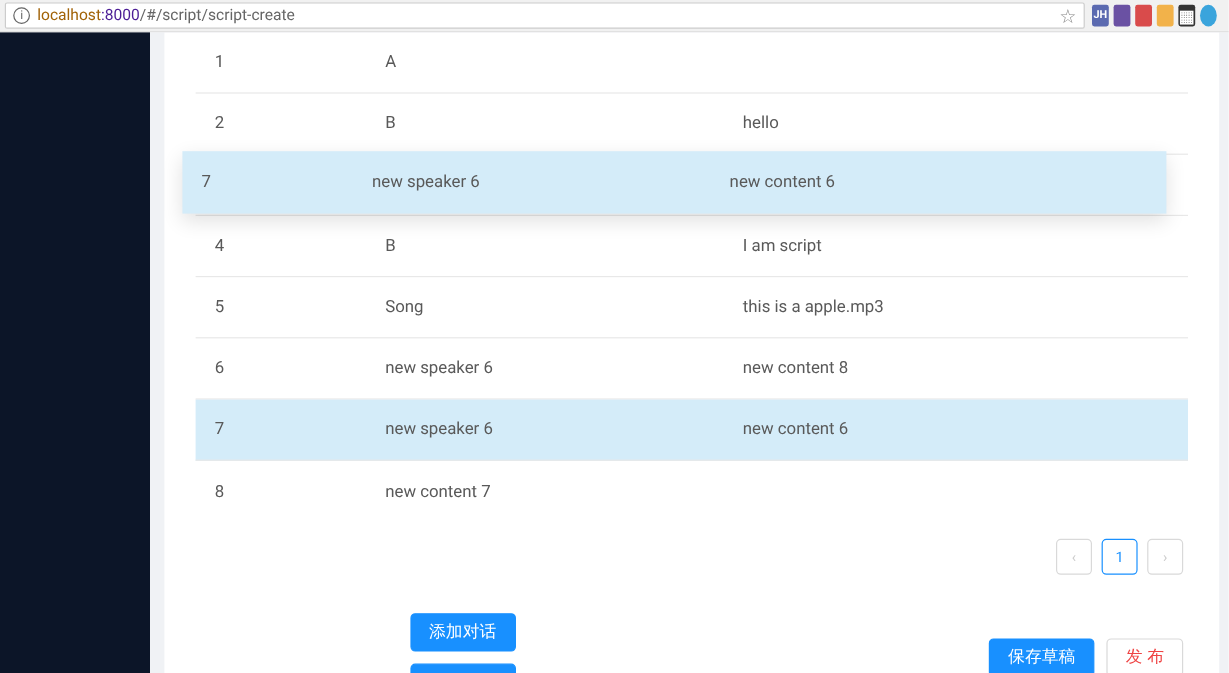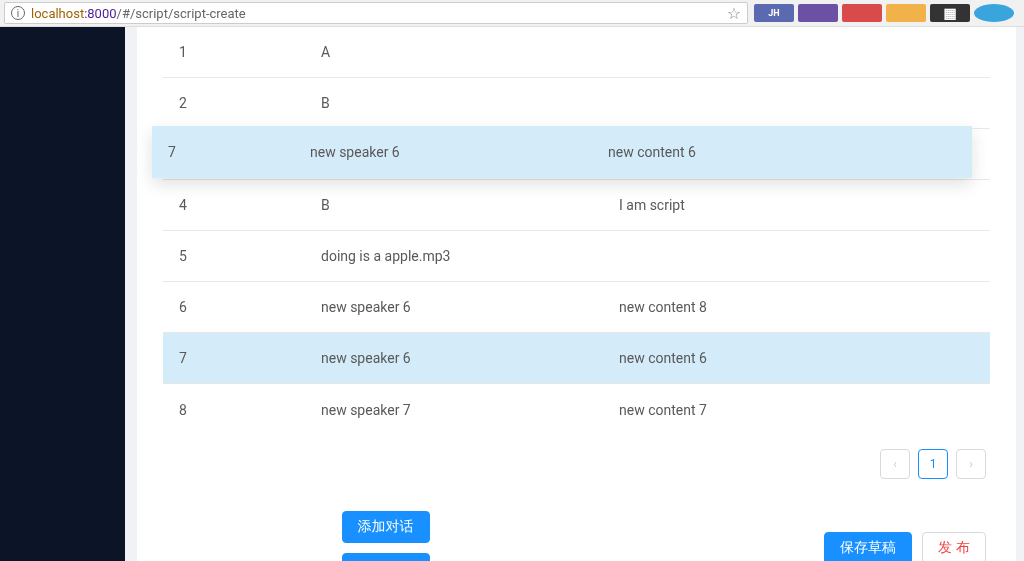--- a/index.html
+++ b/index.html
@@ -57,21 +57,21 @@
       color: #888;
       font-size: 16px;
     }
     .ext-icons {
       display: flex;
       gap: 4px;
       padding: 0 6px;
       align-items: center;
     }
     .ext-icon {
-      width: 40px;
+      width: 14px;
       height: 18px;
       border-radius: 2px;
       display: flex;
       align-items: center;
       justify-content: center;
       font-size: 9px;
       color: #fff;
       font-weight: bold;
     }
     .layout {
@@ -235,48 +235,49 @@
     <div class="card">
       <div class="rows-area">
         <div class="table">
           <div class="table-row">
             <div class="col-num">1</div>
             <div class="col-speaker">A</div>
           </div>
           <div class="table-row">
             <div class="col-num">2</div>
             <div class="col-speaker">B</div>
+            <div class="col-content">hello</div>
           </div>
           <div class="table-row" style="position:relative">
             <div class="col-num"></div>
             <div class="col-speaker"></div>
             <div class="col-content"></div>
           </div>
           <div class="table-row">
             <div class="col-num">4</div>
             <div class="col-speaker">B</div>
             <div class="col-content">I am script</div>
           </div>
           <div class="table-row">
             <div class="col-num">5</div>
-            <div class="col-content">doing is a apple.mp3</div>
+            <div class="col-speaker">Song</div>
+            <div class="col-content">this is a apple.mp3</div>
           </div>
           <div class="table-row">
             <div class="col-num">6</div>
             <div class="col-speaker">new speaker 6</div>
             <div class="col-content">new content 8</div>
           </div>
           <div class="table-row highlighted">
             <div class="col-num">7</div>
             <div class="col-speaker">new speaker 6</div>
             <div class="col-content">new content 6</div>
           </div>
           <div class="table-row" style="border-bottom:none">
             <div class="col-num">8</div>
-            <div class="col-speaker">new speaker 7</div>
             <div class="col-content">new content 7</div>
           </div>
         </div>
       </div>
 
       <div class="pagination">
         <div class="page-btn disabled">
           <span>‹</span>
         </div>
         <div class="page-btn active">1</div>

